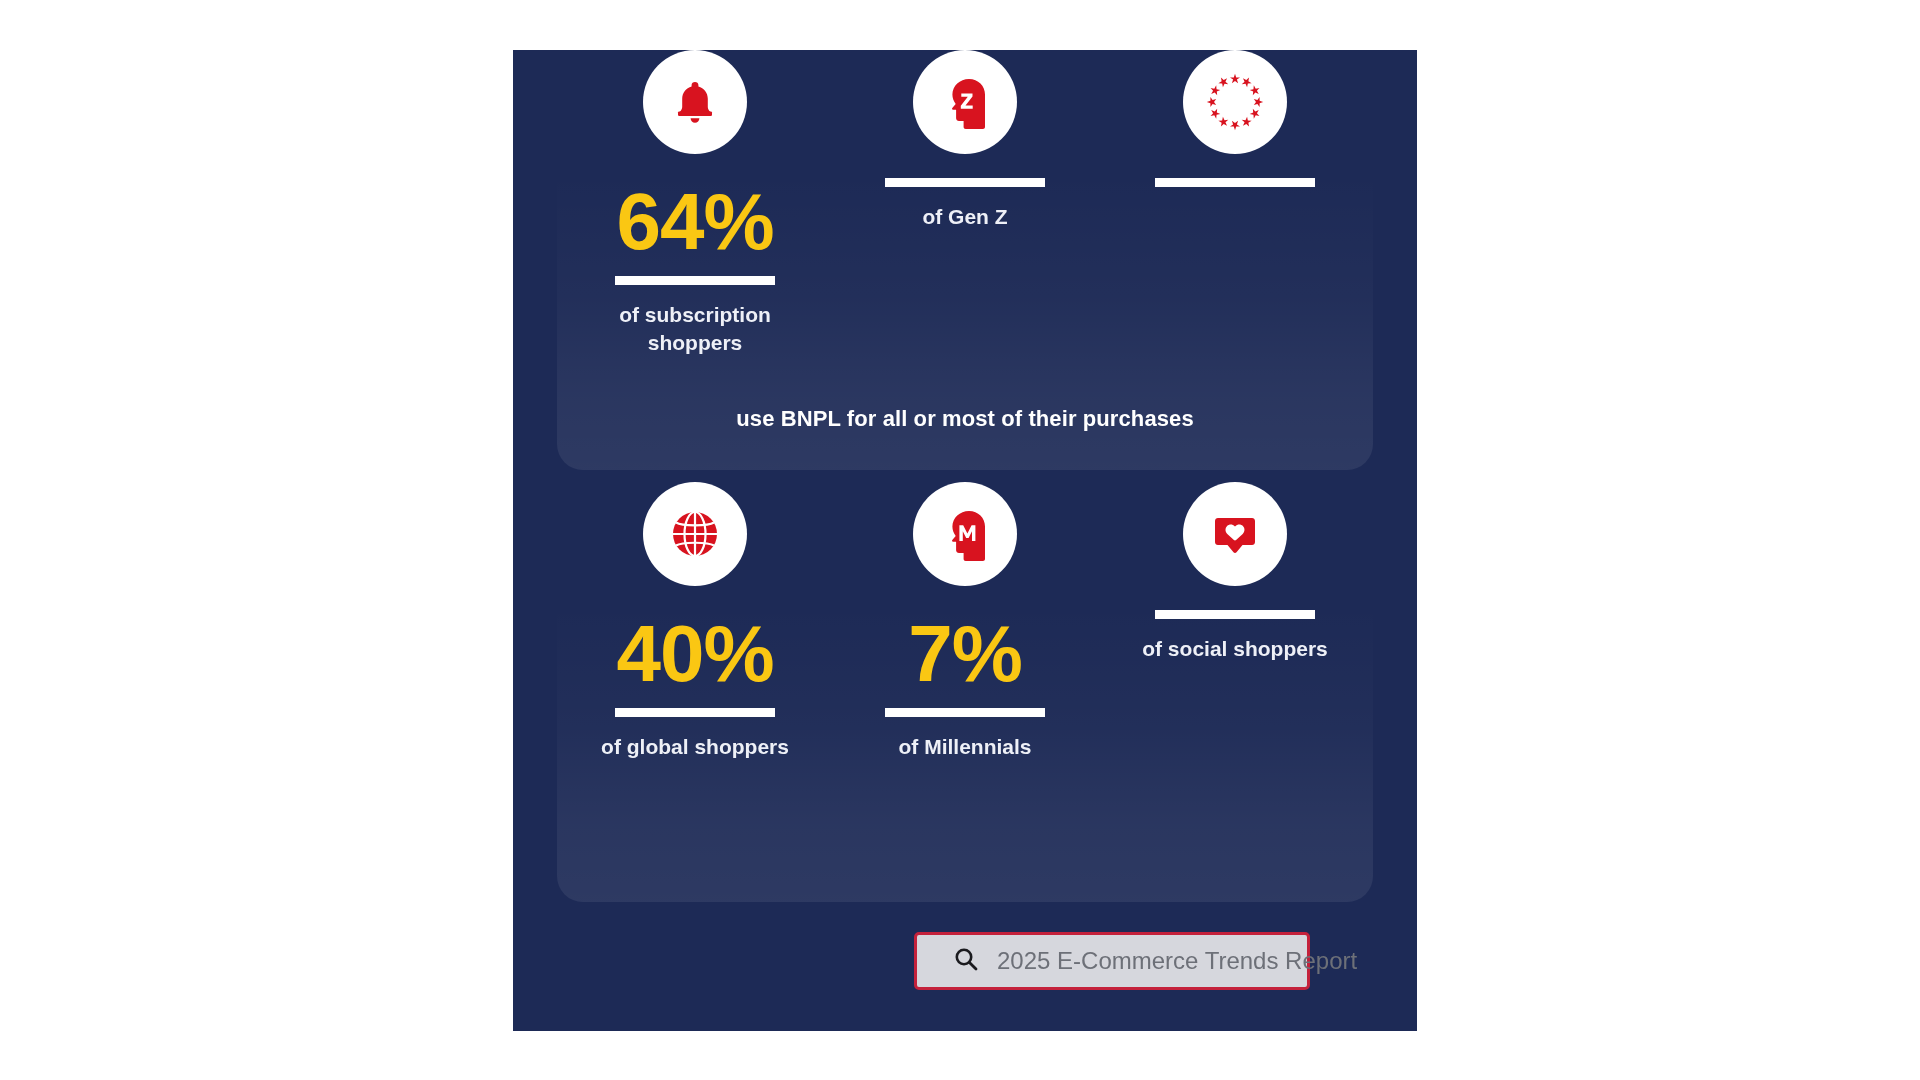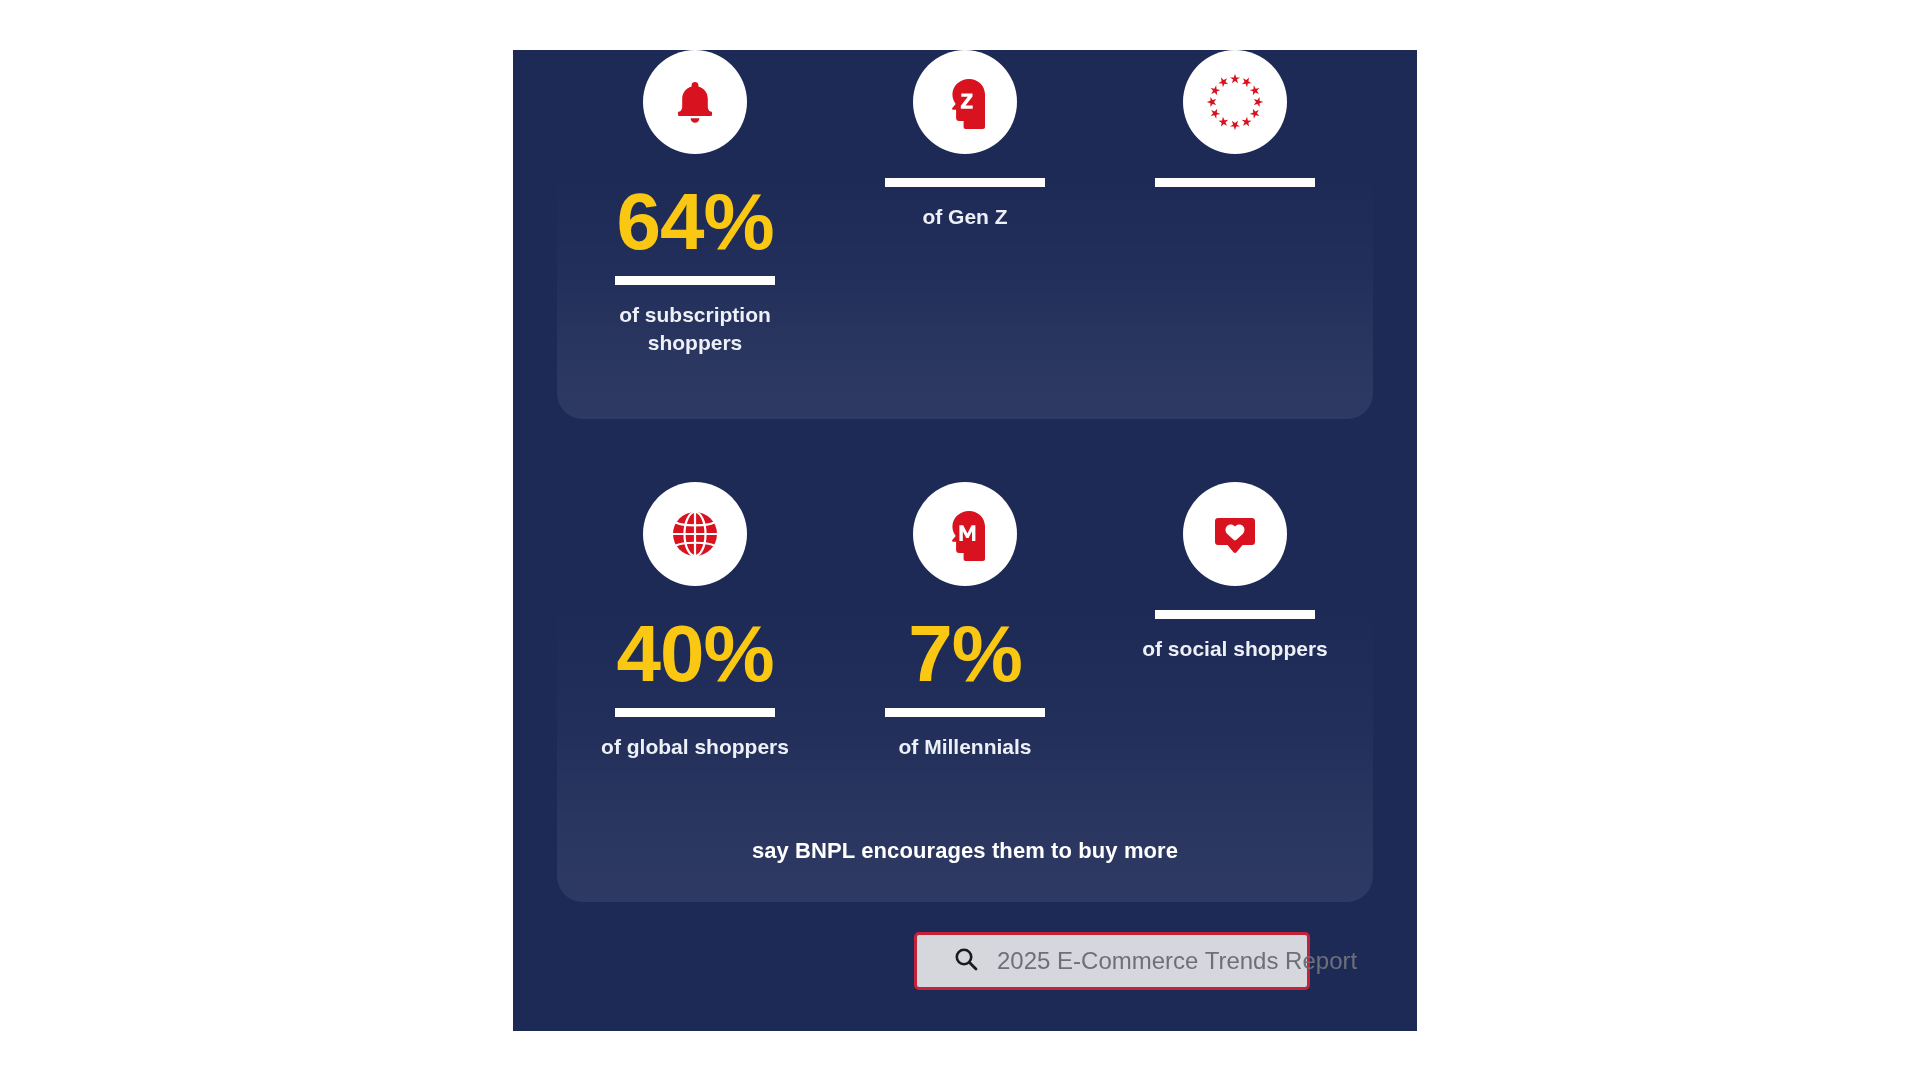--- a/index.html
+++ b/index.html
@@ -29,21 +29,21 @@
     background: #1d2a56;
     overflow: hidden;
   }
 
   
   .stat-card {
     position: absolute;
     left: 44px;
     width: 816px;
   }
-  .stat-card.row-1 { top: 0px;   height: 369px; }
+  .stat-card.row-1 { top: 0px;   height: 420px; }
   .stat-card.row-2 { top: 432px; height: 420px; }
 
   
   .card-wash {
     position: absolute;
     left: 0;
     right: 0;
     top: 120px;
     bottom: 0;
     border-radius: 0 0 26px 26px;
@@ -235,20 +235,21 @@
                   </g>
                 </g>
               </svg>
             </span>
           </div>
           <div class="stat-rule"></div>
         </div>
 
       </div>
 
+      <div class="card-summary">use BNPL for all or most of their purchases</div>
     </div>
 
     <div class="stat-card row-2">
       <div class="card-wash"></div>
 
       <div class="stat-grid">
 
         <div class="stat-item">
           <div class="icon-badge">
             <span>
@@ -291,21 +292,20 @@
                 <path d="M27 33.5c-.4 0-.8-.15-1.1-.42l-6.6-6.1c-2.3-2.1-2.4-5.7-.2-7.9 2.1-2.1 5.5-2.0 7.6.1l.3.3.3-.3c2.1-2.1 5.5-2.2 7.6-.1 2.2 2.2 2.1 5.8-.2 7.9l-6.6 6.1c-.3.27-.7.42-1.1.42z" fill="#ffffff"></path>
               </svg>
             </span>
           </div>
           <div class="stat-rule"></div>
           <div class="stat-label">of social shoppers</div>
         </div>
 
       </div>
 
-      <div class="card-summary">say BNPL encourages them to buy more</div>
     </div>
 
     <div class="source-box">
       <span class="search-glyph">
         <svg width="26" height="26" viewBox="0 0 26 26">
           <circle cx="11" cy="11" r="7.2" fill="none" stroke="#1b1b1f" stroke-width="2.6"></circle>
           <line x1="16.2" y1="16.2" x2="23" y2="23" stroke="#1b1b1f" stroke-width="2.8" stroke-linecap="round"></line>
         </svg>
       </span>
       <span class="source-text">2025 E-Commerce Trends Report</span>

